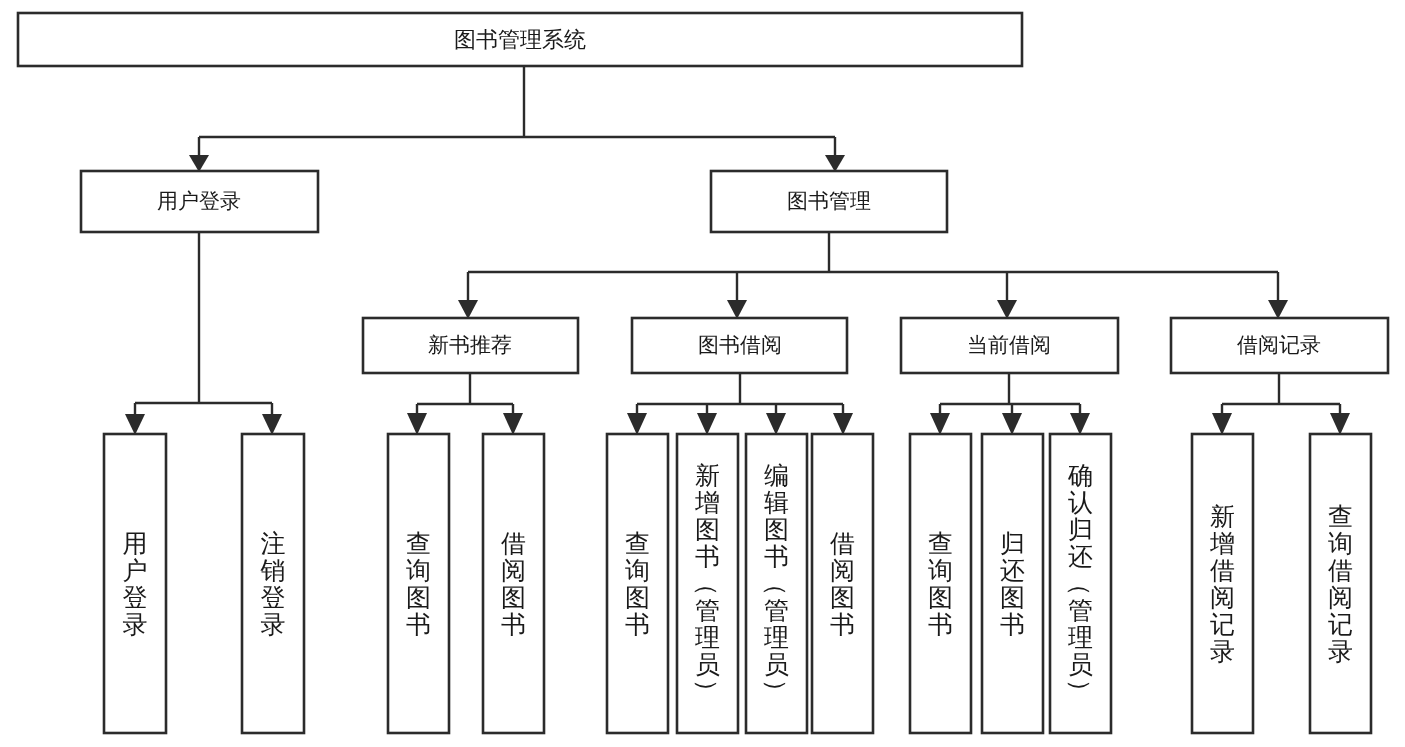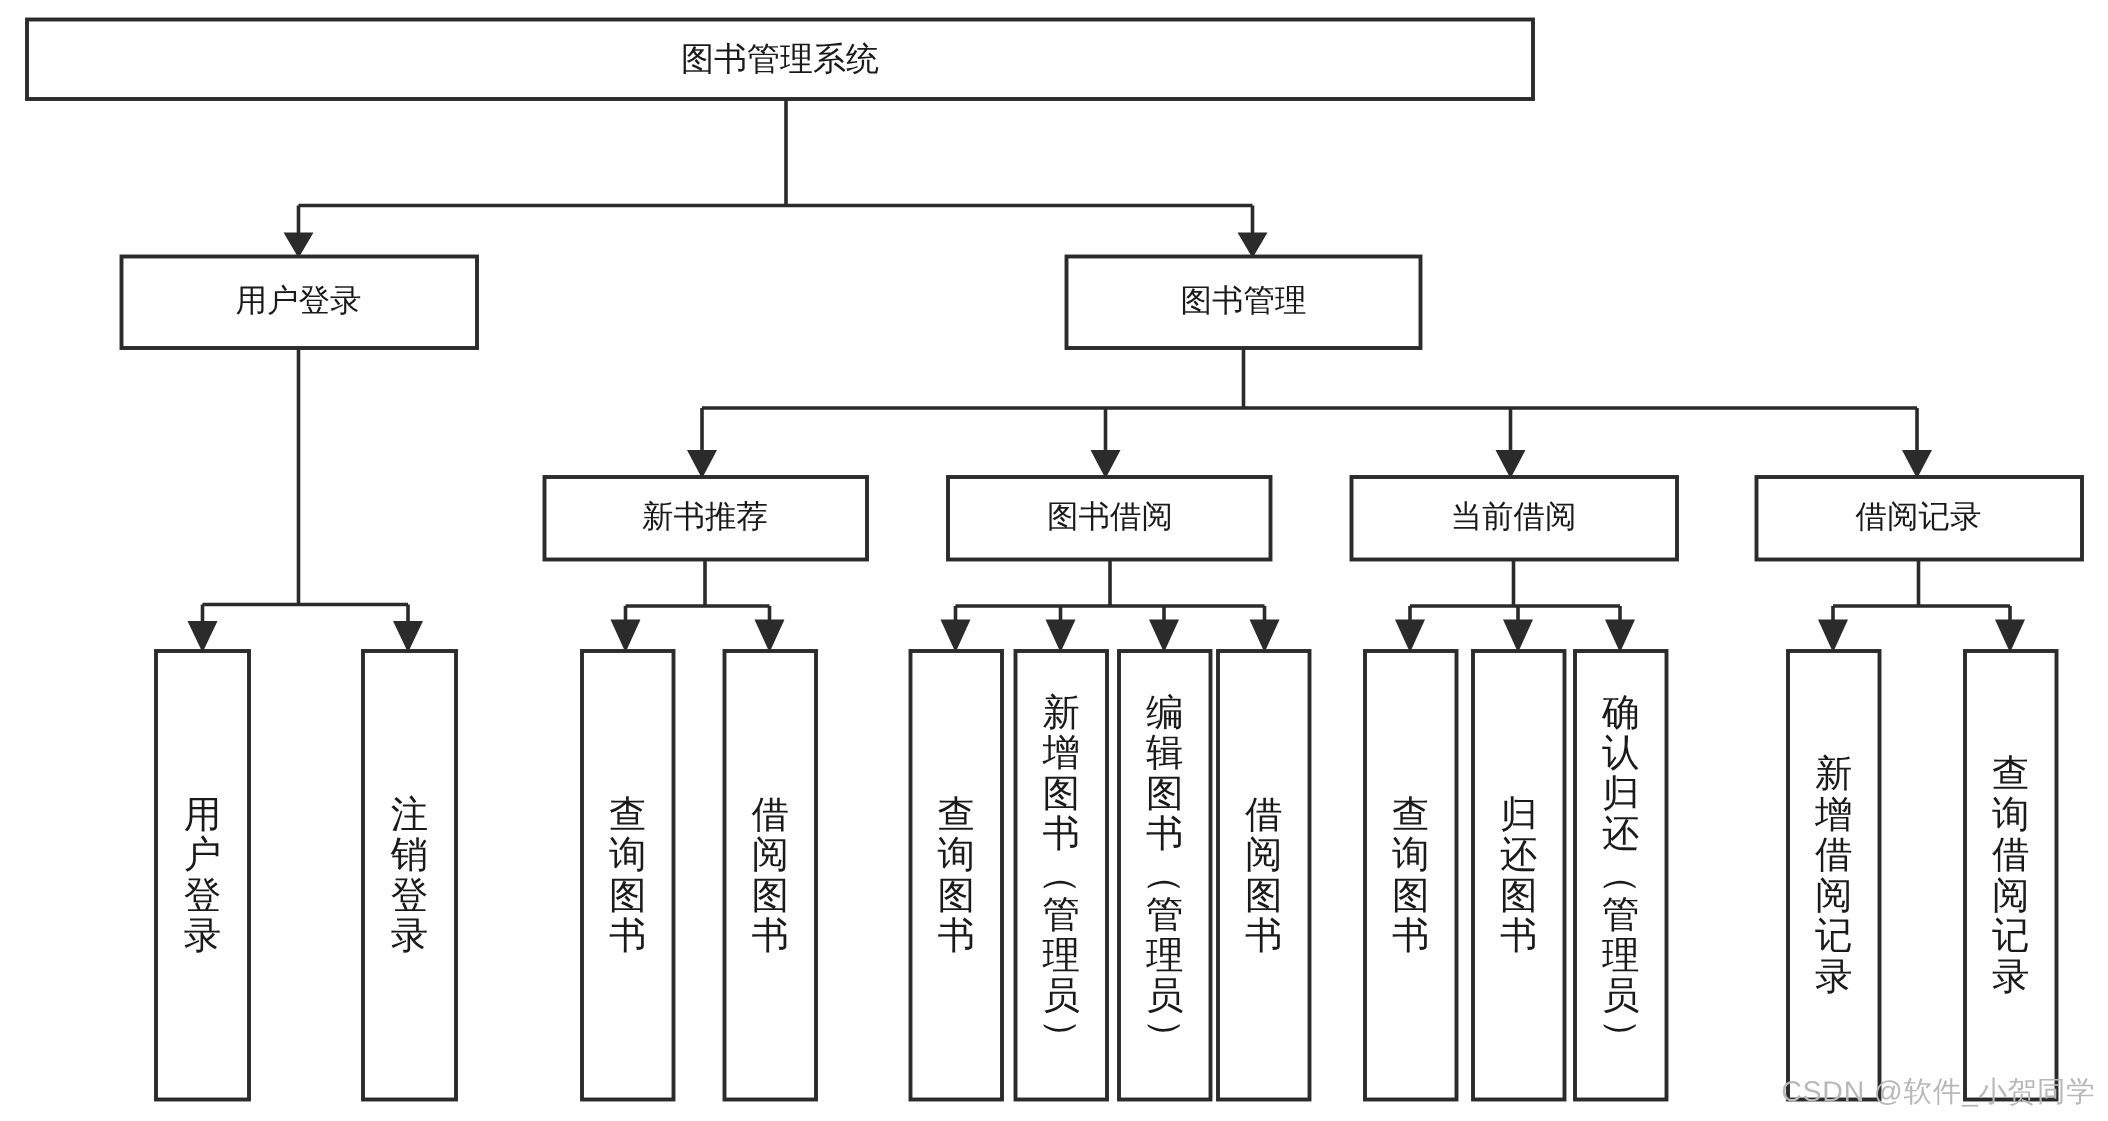--- a/index.html
+++ b/index.html
@@ -279,14 +279,13 @@
       <div class="vlabel-wrap" style="left: 1310px; top: 502.5px; width: 61px;">
         <span class="vchar" style="height: 27px; line-height: 27px;">查</span>
         <span class="vchar" style="height: 27px; line-height: 27px;">询</span>
         <span class="vchar" style="height: 27px; line-height: 27px;">借</span>
         <span class="vchar" style="height: 27px; line-height: 27px;">阅</span>
         <span class="vchar" style="height: 27px; line-height: 27px;">记</span>
         <span class="vchar" style="height: 27px; line-height: 27px;">录</span>
       </div>
     </div>
 
-  <div class="watermark">CSDN @软件_小贺同学</div>
 </div>
 
 </body></html>

